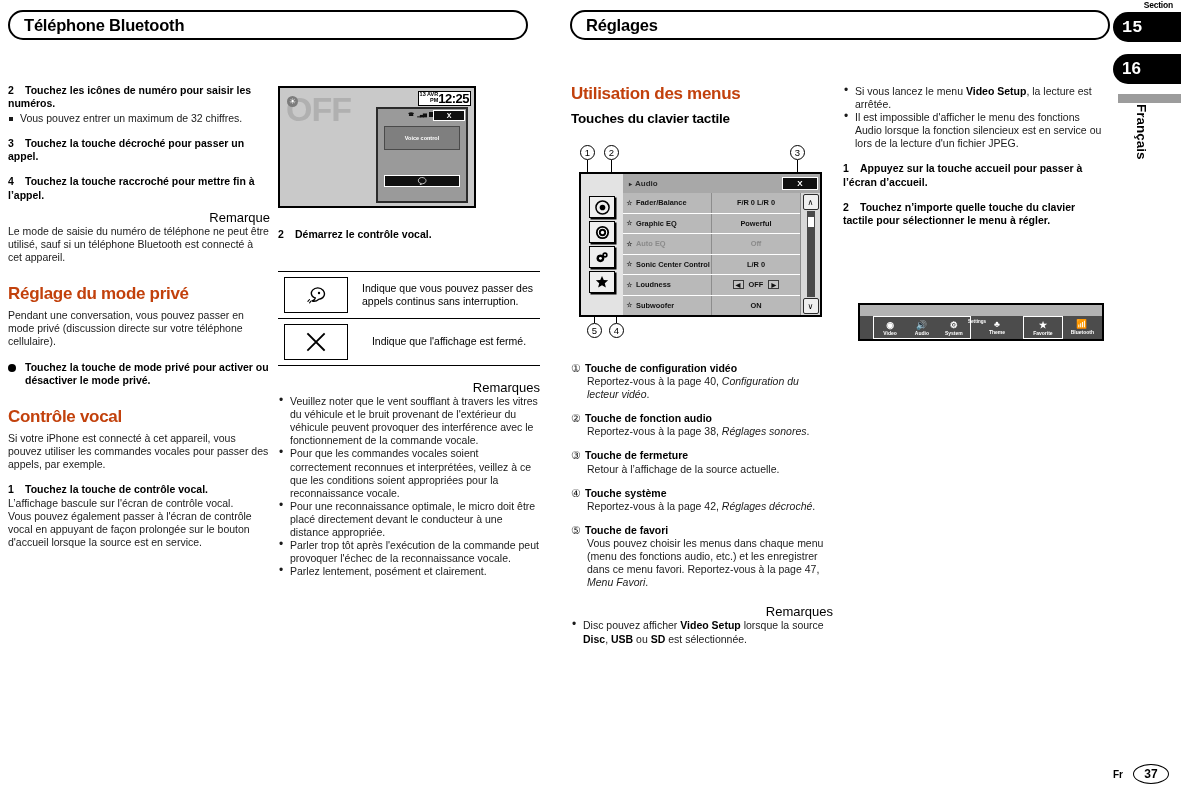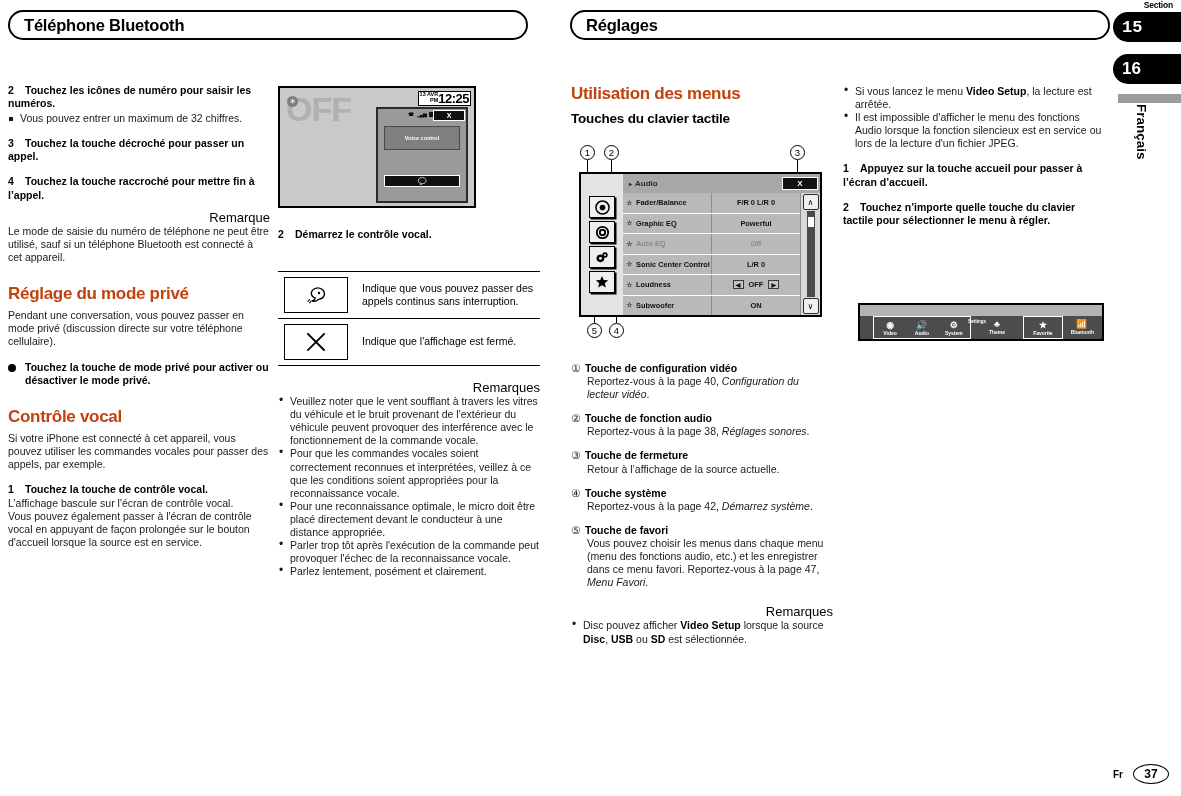--- a/index.html
+++ b/index.html
@@ -308,21 +308,21 @@
     border-top: 1.6px solid #000;
     border-bottom: 1.6px solid #000;
     box-sizing: border-box;
     margin-top: 23px;
   }
   .icotable .row {
     display: flex;
     align-items: center;
     border-bottom: 1.6px solid #000;
   }
-  .icotable .row:last-child { border-bottom: none; }
+  .icotable .row:last-child { border-bottom: none; text-align: center; }
   .icotable .cell-ico {
     width: 76px;
     padding: 5px 0;
     display: flex;
     justify-content: center;
   }
   .icotable .box {
     width: 62px; height: 34px;
     border: 1.6px solid #000;
     display: flex;
@@ -802,21 +802,21 @@
     <div class="numitem">
       <span class="circnum">②</span><span class="hd">Touche de fonction audio</span>
       <span class="bd"><span>Reportez-vous à la page 38, </span><em>Réglages sonores</em><span>.</span></span>
     </div>
     <div class="numitem">
       <span class="circnum">③</span><span class="hd">Touche de fermeture</span>
       <span class="bd"><span>Retour à l’affichage de la source actuelle.</span></span>
     </div>
     <div class="numitem">
       <span class="circnum">④</span><span class="hd">Touche système</span>
-      <span class="bd"><span>Reportez-vous à la page 42, </span><em>Démarrez système</em><span>.</span></span>
+      <span class="bd"><span>Reportez-vous à la page 42, </span><em>Réglages décroché</em><span>.</span></span>
     </div>
     <div class="numitem">
       <span class="circnum">⑤</span><span class="hd">Touche de favori</span>
       <span class="bd"><span>Vous pouvez choisir les menus dans chaque menu (menu des fonctions audio, etc.) et les enregistrer dans ce menu favori. Reportez-vous à la page 47, </span><em>Menu Favori</em><span>.</span></span>
     </div>
 
     <h3 class="remark-title" style="margin-top:16px;">Remarques</h3>
     <ul class="dotlist">
       <li><span>Disc pouvez afficher </span><b>Video Setup</b><span> lorsque la source </span><b>Disc</b><span>, </span><b>USB</b><span> ou </span><b>SD</b><span> est sélectionnée.</span></li>
     </ul>

